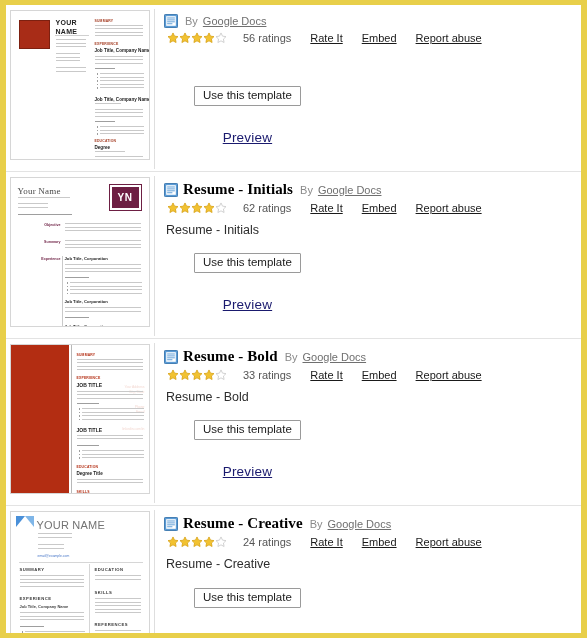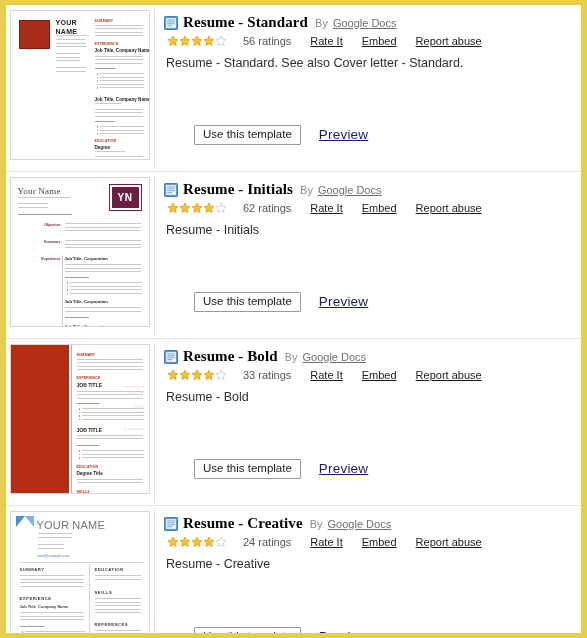--- a/index.html
+++ b/index.html
@@ -151,21 +151,22 @@
     line-height: 1.25;
     padding-left: 2px;
   }
 
   .actions {
     position: absolute;
     left: 188px;
     bottom: 26px;
     display: flex;
     align-items: center;
-    gap: 18px;
+    gap: 24px;
+    flex-direction: column;
   }
   .use-template-btn {
     font-family: "Liberation Sans", sans-serif;
     font-size: 11.5px;
     color: #1a1a1a;
     background: #ffffff;
     border: 1px solid #9a9a9a;
     border-radius: 1px;
     padding: 2px 8px 3px 8px;
     cursor: pointer;
@@ -385,21 +386,20 @@
         <div class="info-col">
           <div class="title-line">
             <svg class="doc-icon" viewBox="0 0 16 16">
               <rect x="0.5" y="0.5" width="15" height="15" rx="1" fill="#5b9bd5" stroke="#2f6ea8"></rect>
               <rect x="2.5" y="2.5" width="11" height="11" fill="#ffffff"></rect>
               <rect x="3.6" y="4" width="8.8" height="1.1" fill="#5b9bd5"></rect>
               <rect x="3.6" y="6.2" width="8.8" height="1.1" fill="#5b9bd5"></rect>
               <rect x="3.6" y="8.4" width="8.8" height="1.1" fill="#5b9bd5"></rect>
               <rect x="3.6" y="10.6" width="6" height="1.1" fill="#5b9bd5"></rect>
             </svg>
-            <span class="tmpl-title">Resume - Standard</span>
             <span class="by-label">By</span>
             <span class="author-link">Google Docs</span>
           </div>
           <div class="meta-line">
             <span class="stars">
               <svg class="star" viewBox="0 0 20 20">
                 <path d="M10 1.6l2.55 5.3 5.75.8-4.2 4.05 1.02 5.75L10 14.75 4.88 17.5l1.02-5.75-4.2-4.05 5.75-.8z" fill="#f2c230" stroke="#d9a318" stroke-width="1.4"></path>
               </svg>
               <svg class="star" viewBox="0 0 20 20">
                 <path d="M10 1.6l2.55 5.3 5.75.8-4.2 4.05 1.02 5.75L10 14.75 4.88 17.5l1.02-5.75-4.2-4.05 5.75-.8z" fill="#f2c230" stroke="#d9a318" stroke-width="1.4"></path>
@@ -412,21 +412,20 @@
               </svg>
               <svg class="star" viewBox="0 0 20 20">
                 <path d="M10 1.6l2.55 5.3 5.75.8-4.2 4.05 1.02 5.75L10 14.75 4.88 17.5l1.02-5.75-4.2-4.05 5.75-.8z" fill="#ffffff" stroke="#c9c9c9" stroke-width="1.4"></path>
               </svg>
             </span>
             <span class="ratings-count">56 ratings</span>
             <span class="meta-link">Rate It</span>
             <span class="meta-link">Embed</span>
             <span class="meta-link">Report abuse</span>
           </div>
-          <div class="description">Resume - Standard. See also Cover letter - Standard.</div>
         </div>
         <div class="actions">
           <button class="use-template-btn">Use this template</button>
           <span class="preview-link">Preview</span>
         </div>
       </div>
       <div class="result-row">
         <div class="thumb-col">
           <div class="thumb">
             <div class="ini-name">Your Name</div>

